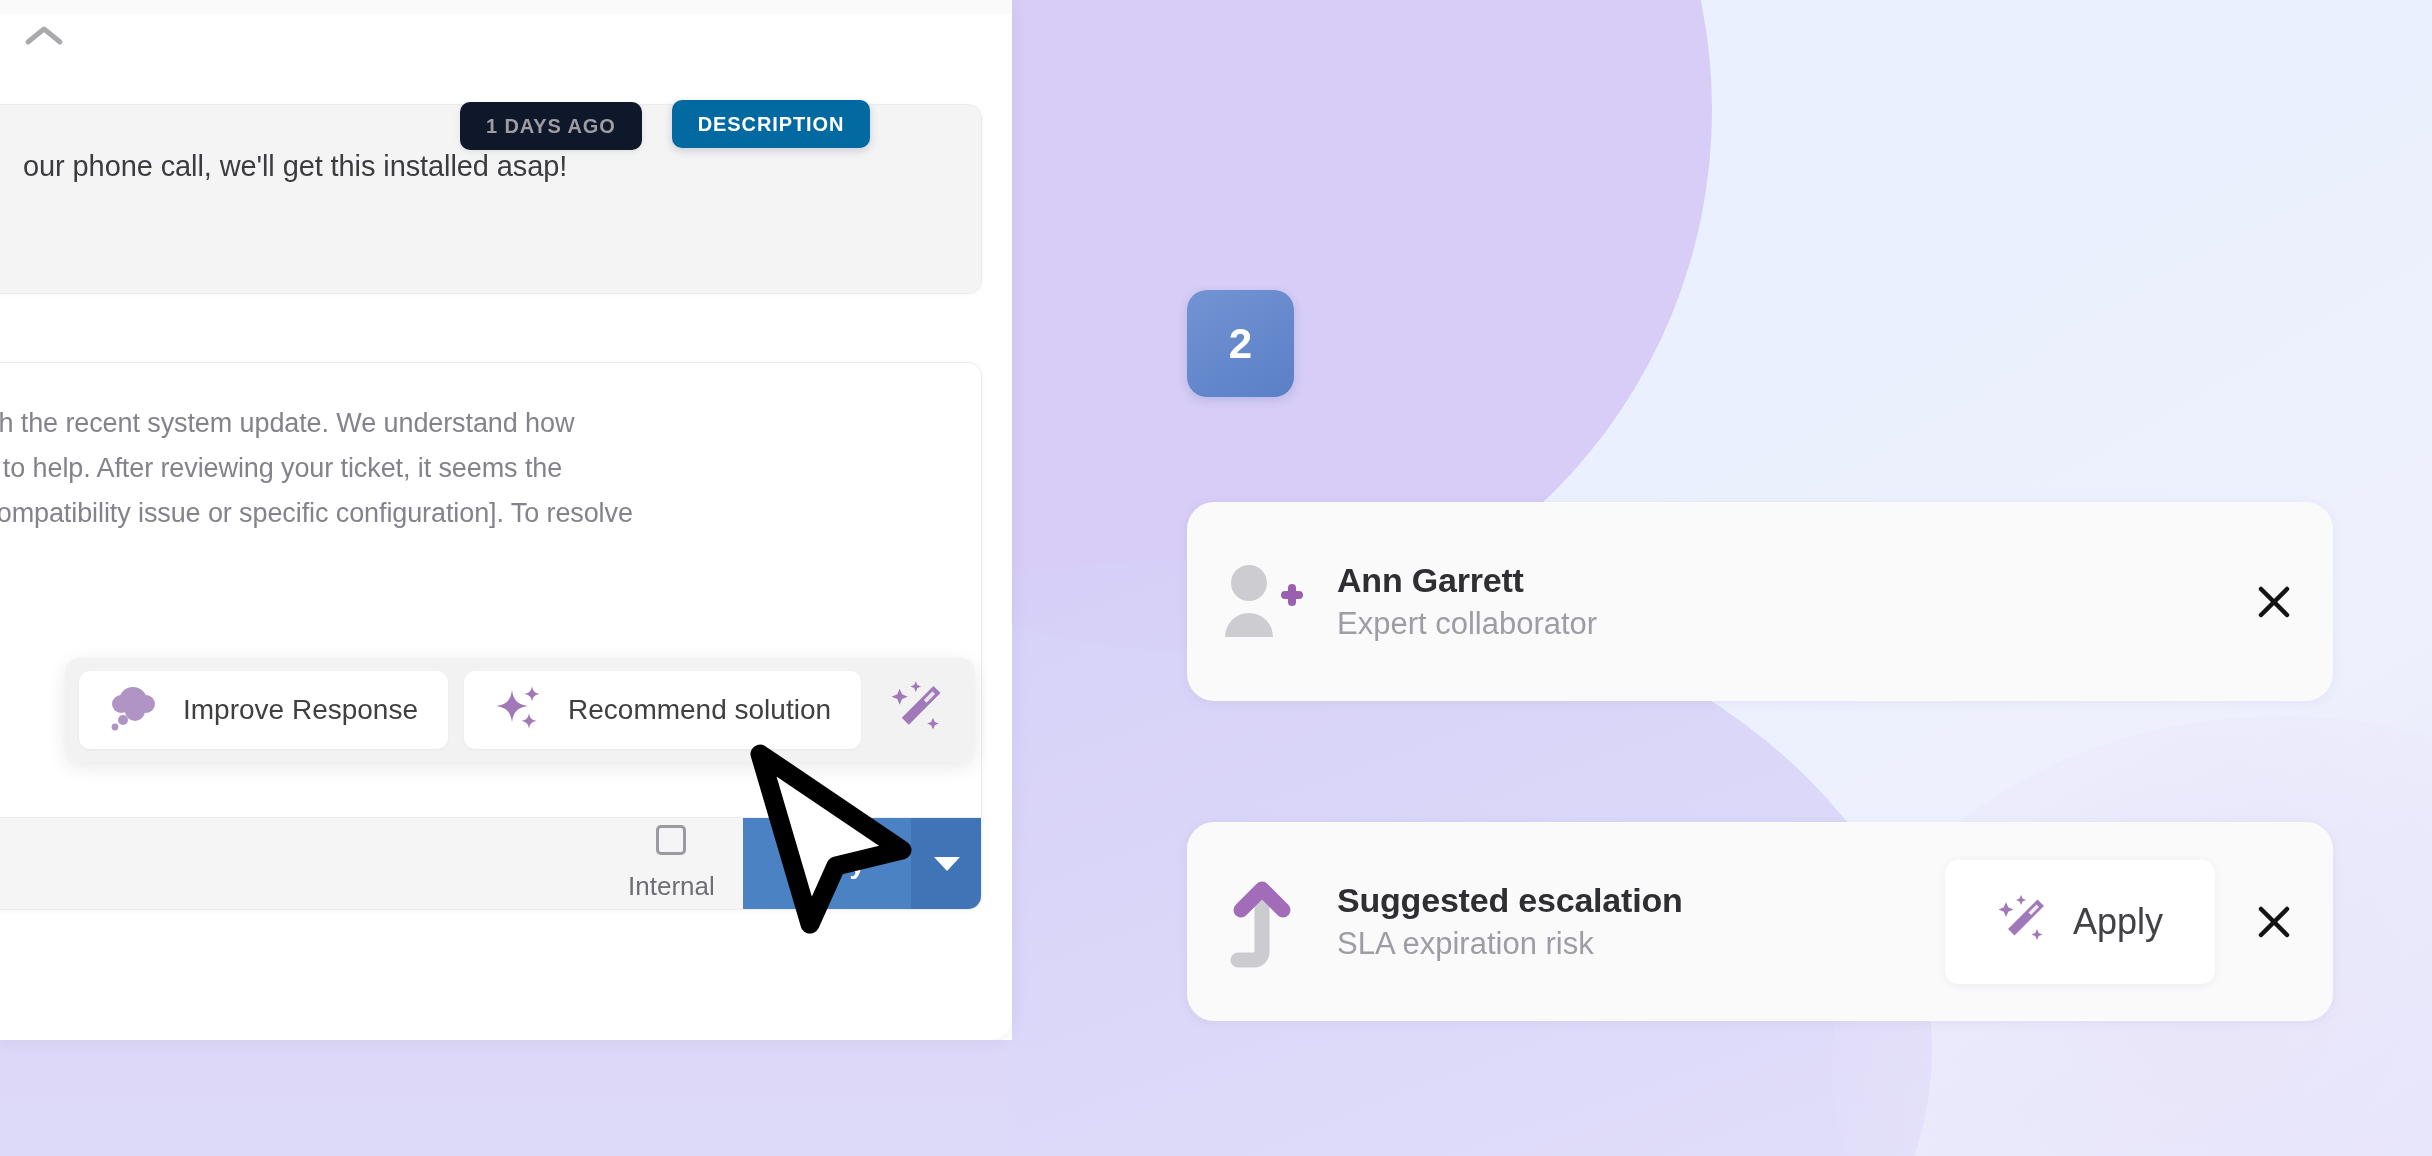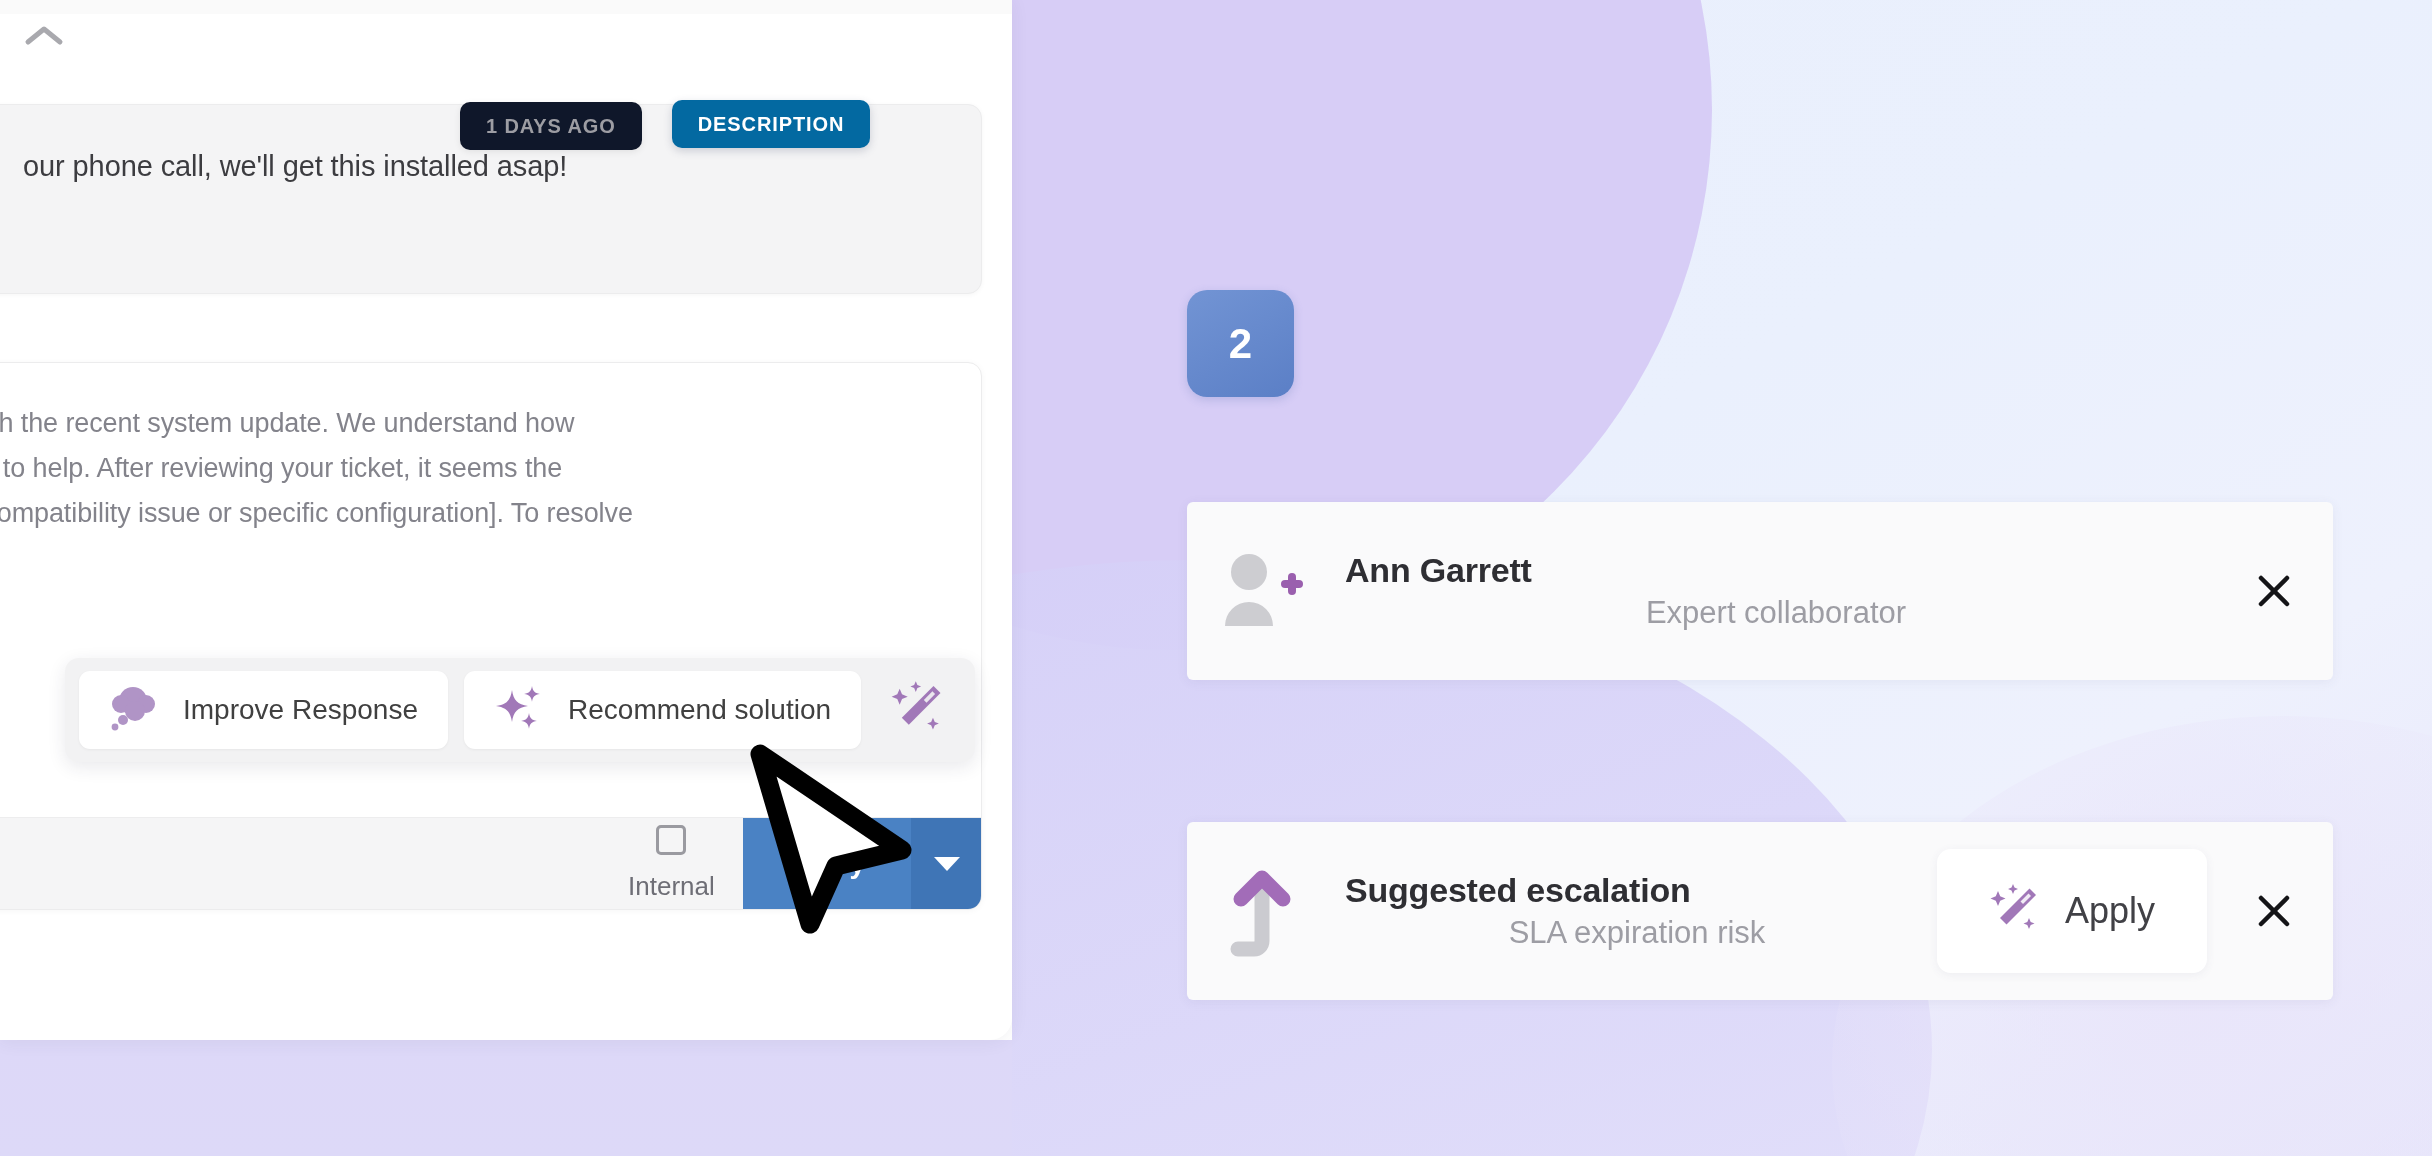--- a/index.html
+++ b/index.html
@@ -251,25 +251,25 @@
   .sugg-title {
     font-size: 56px;
     font-weight: 700;
     color: #5d5d62;
     letter-spacing: -.5px;
   }
 
   .sugg-card {
     position: absolute;
     left: 175px;
-    width: 1146px; height: 178px;
+    width: 1146px; height: 199px;
     background: #fafafb;
-    border-radius: 6px;
+    border-radius: 27px;
     box-shadow: 0 2px 12px rgba(70,70,120,.07);
-    display: flex; align-items: center; gap: 8px;
+    display: flex; align-items: center;
   }
   .sugg-card.card-1 { top: 502px; }
   .sugg-card.card-2 { top: 822px; }
 
   .sugg-icon-wrap {
     width: 150px;
     display: flex; align-items: center; justify-content: center;
     flex-shrink: 0;
   }
   .sugg-text-wrap { flex: 1; min-width: 0; }
@@ -278,21 +278,20 @@
     font-weight: 700;
     color: #2e2e33;
     letter-spacing: -.2px;
     line-height: 1.25;
   }
   .sugg-sub {
     font-size: 31px;
     color: #9d9da4;
     line-height: 1.3;
     margin-top: 2px;
-    text-align: center;
   }
   .sugg-action-btn {
     height: 124px;
     min-width: 270px;
     background: #ffffff;
     border-radius: 14px;
     display: flex; align-items: center; justify-content: center;
     gap: 22px;
     padding: 0 30px;
     cursor: pointer;

